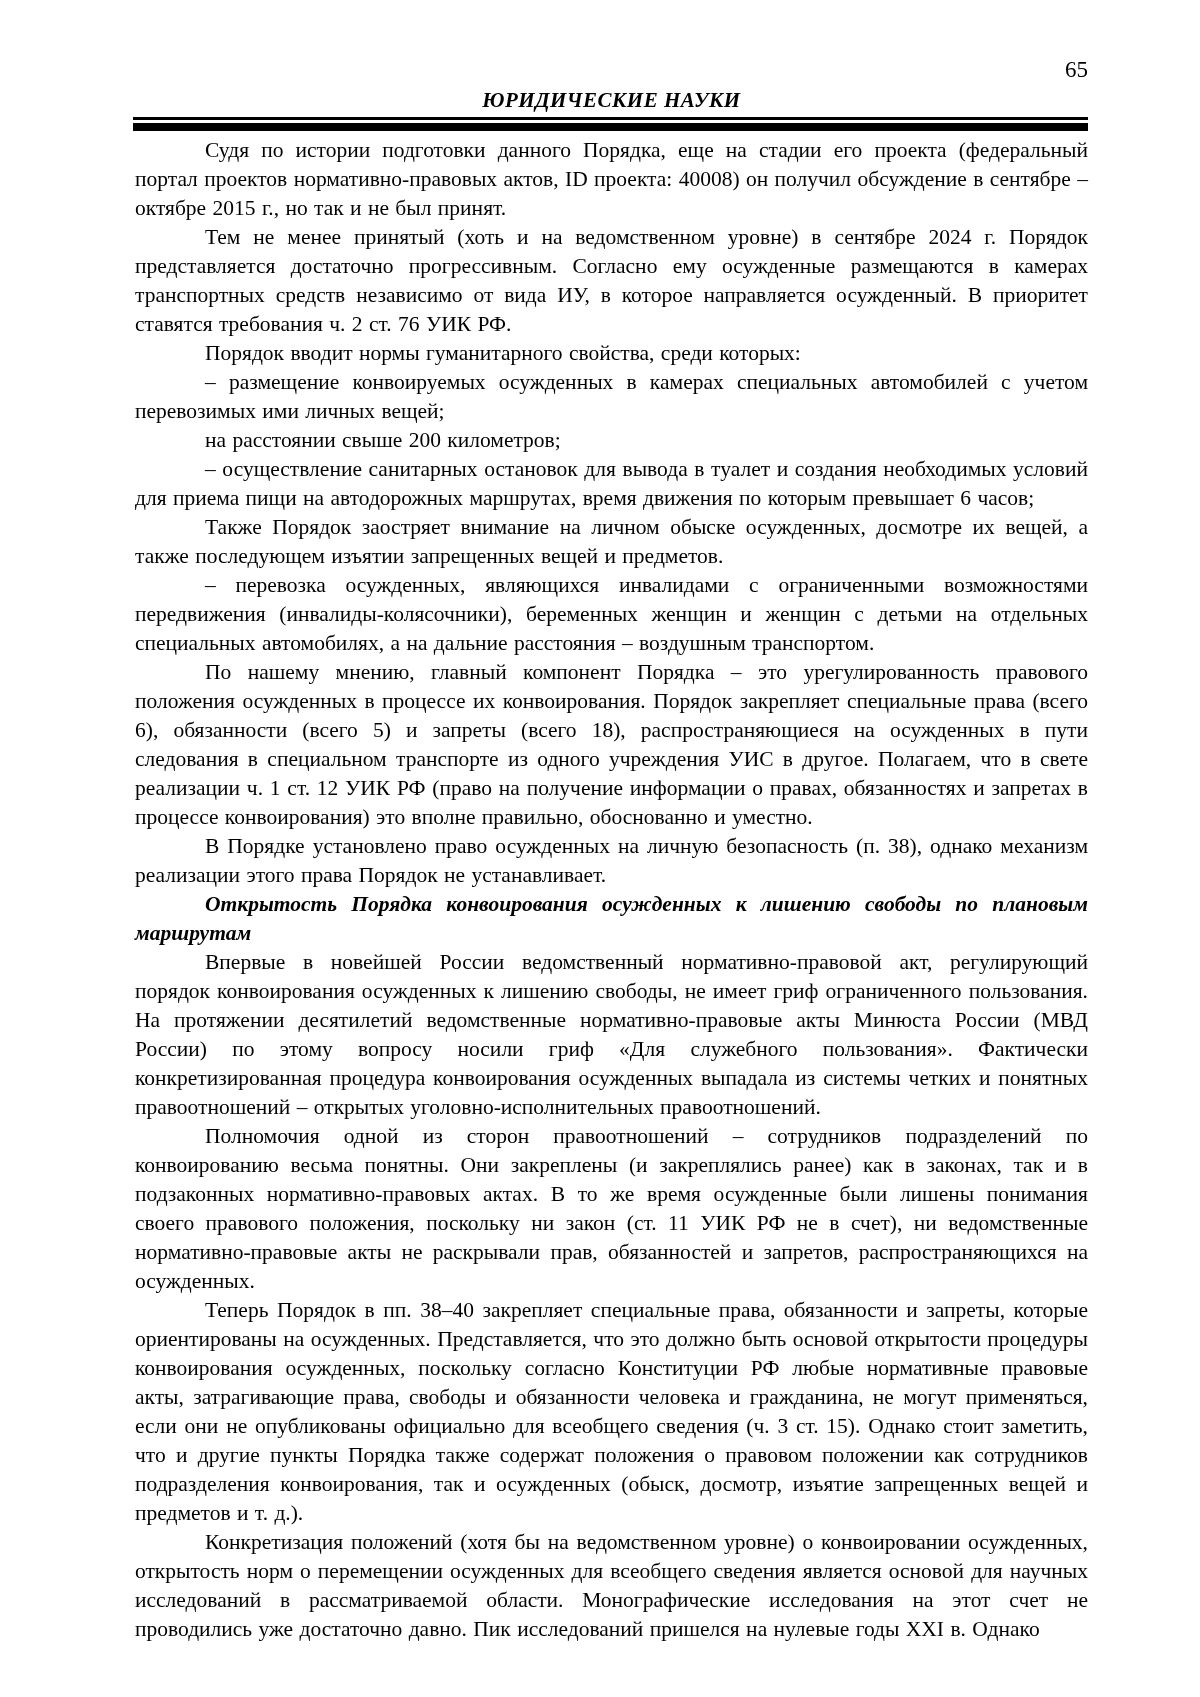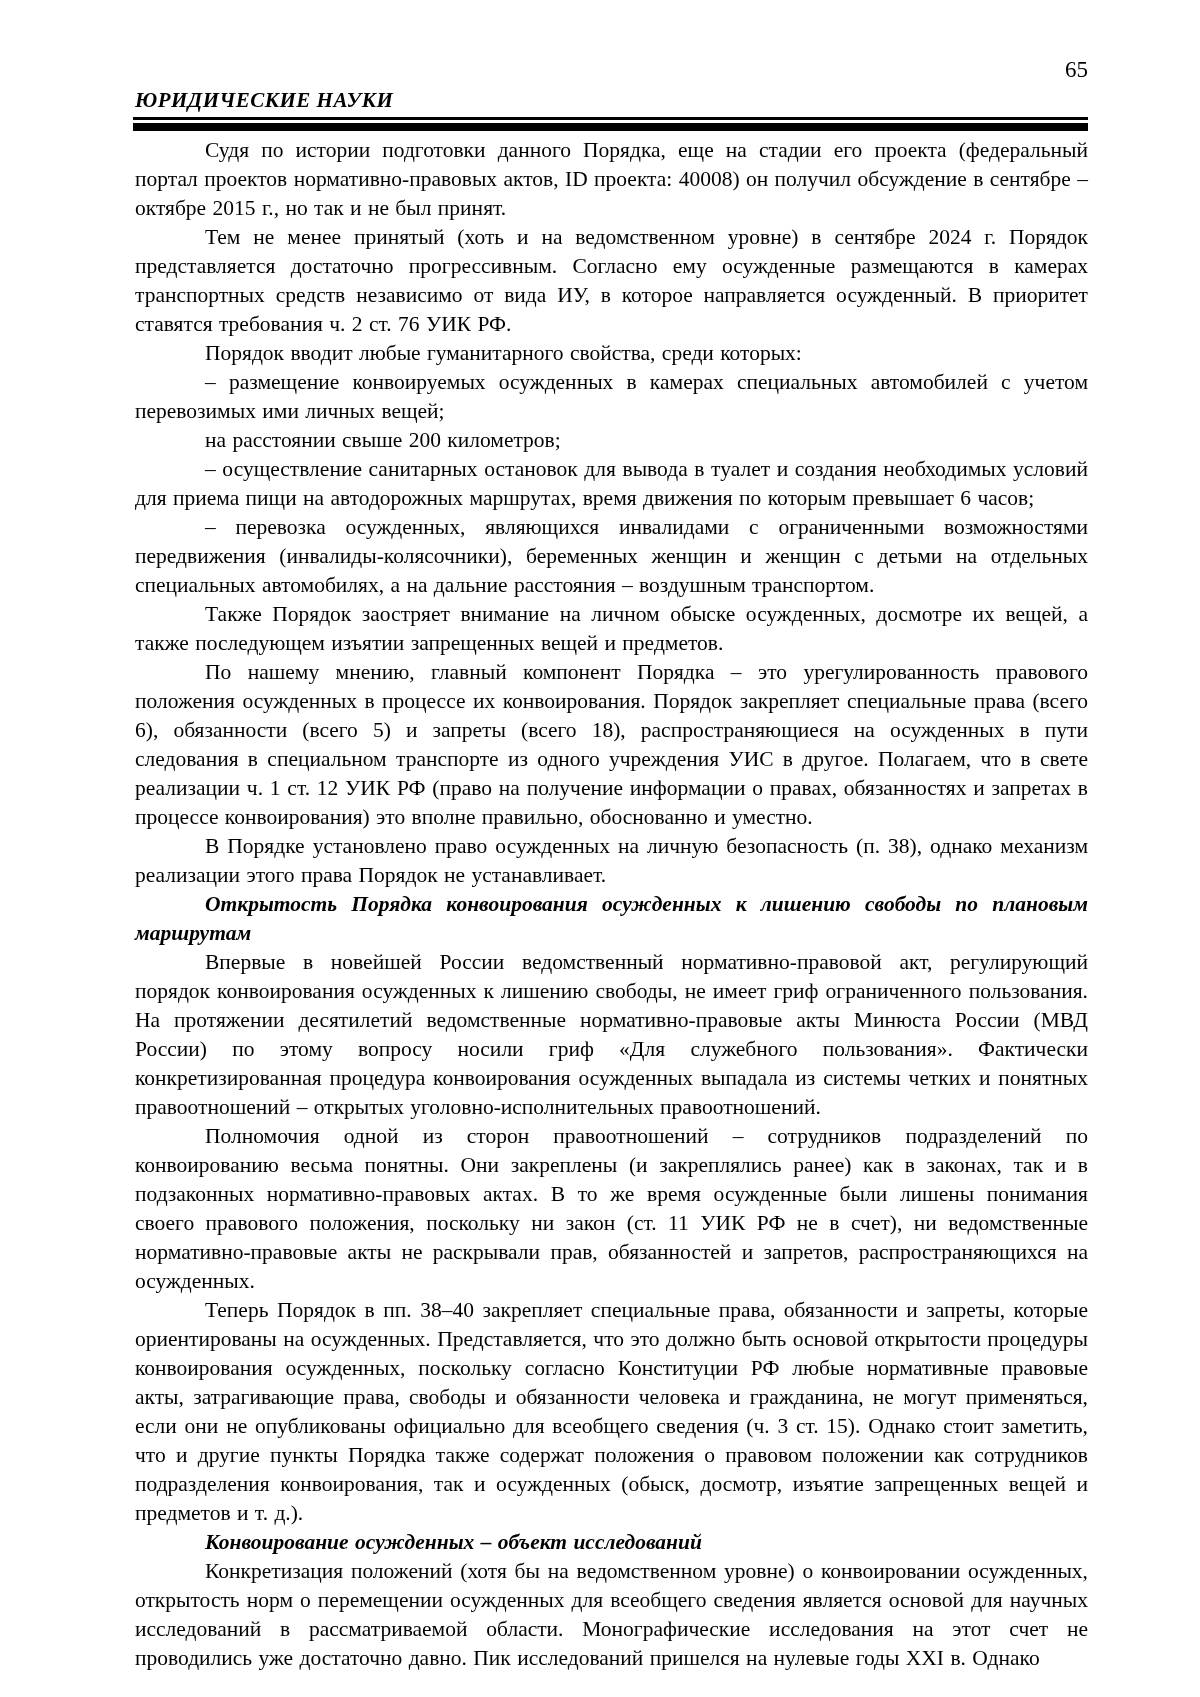--- a/index.html
+++ b/index.html
@@ -23,21 +23,21 @@
     top: 58px;
     right: 112px;
     font-size: 23px;
     line-height: 1;
   }
   .section-header {
     position: absolute;
     top: 88px;
     left: 135px;
     width: 953px;
-    text-align: left;
+    text-align: center;
     font-size: 21px;
     font-weight: bold;
     font-style: italic;
     letter-spacing: 0.5px;
     white-space: nowrap;
   }
   .double-rule {
     position: absolute;
     top: 117px;
     left: 133px;
@@ -77,29 +77,28 @@
 
   <div class="section-header">ЮРИДИЧЕСКИЕ НАУКИ</div>
 
   <div class="double-rule">
     <div class="thick"></div>
   </div>
 
   <div class="content">
     <p class="para">Судя по истории подготовки данного Порядка, еще на стадии его проекта (федеральный портал проектов нормативно-правовых актов, ID проекта: 40008) он получил обсуждение в сентябре – октябре 2015 г., но так и не был принят.</p>
     <p class="para">Тем не менее принятый (хоть и на ведомственном уровне) в сентябре 2024 г. Порядок представляется достаточно прогрессивным. Согласно ему осужденные размещаются в камерах транспортных средств независимо от вида ИУ, в которое направляется осужденный. В приоритет ставятся требования ч. 2 ст. 76 УИК РФ.</p>
-    <p class="para">Порядок вводит любые гуманитарного свойства, среди которых:</p>
+    <p class="para">Порядок вводит нормы гуманитарного свойства, среди которых:</p>
     <p class="para">– размещение конвоируемых осужденных в камерах специальных автомобилей с учетом перевозимых ими личных вещей;</p>
     <p class="para">на расстоянии свыше 200 километров;</p>
     <p class="para">– осуществление санитарных остановок для вывода в туалет и создания необходимых условий для приема пищи на автодорожных маршрутах, время движения по которым превышает 6 часов;</p>
+    <p class="para">Также Порядок заостряет внимание на личном обыске осужденных, досмотре их вещей, а также последующем изъятии запрещенных вещей и предметов.</p>
     <p class="para">– перевозка осужденных, являющихся инвалидами с ограниченными возможностями передвижения (инвалиды-колясочники), беременных женщин и женщин с детьми на отдельных специальных автомобилях, а на дальние расстояния – воздушным транспортом.</p>
-    <p class="para">Также Порядок заостряет внимание на личном обыске осужденных, досмотре их вещей, а также последующем изъятии запрещенных вещей и предметов.</p>
     <p class="para">По нашему мнению, главный компонент Порядка – это урегулированность правового положения осужденных в процессе их конвоирования. Порядок закрепляет специальные права (всего 6), обязанности (всего 5) и запреты (всего 18), распространяющиеся на осужденных в пути следования в специальном транспорте из одного учреждения УИС в другое. Полагаем, что в свете реализации ч. 1 ст. 12 УИК РФ (право на получение информации о правах, обязанностях и запретах в процессе конвоирования) это вполне правильно, обоснованно и уместно.</p>
     <p class="para">В Порядке установлено право осужденных на личную безопасность (п. 38), однако механизм реализации этого права Порядок не устанавливает.</p>
     <p class="para heading-italic">Открытость Порядка конвоирования осужденных к лишению свободы по плановым маршрутам</p>
     <p class="para">Впервые в новейшей России ведомственный нормативно-правовой акт, регулирующий порядок конвоирования осужденных к лишению свободы, не имеет гриф ограниченного пользования. На протяжении десятилетий ведомственные нормативно-правовые акты Минюста России (МВД России) по этому вопросу носили гриф «Для служебного пользования». Фактически конкретизированная процедура конвоирования осужденных выпадала из системы четких и понятных правоотношений – открытых уголовно-исполнительных правоотношений.</p>
     <p class="para">Полномочия одной из сторон правоотношений – сотрудников подразделений по конвоированию весьма понятны. Они закреплены (и закреплялись ранее) как в законах, так и в подзаконных нормативно-правовых актах. В то же время осужденные были лишены понимания своего правового положения, поскольку ни закон (ст. 11 УИК РФ не в счет), ни ведомственные нормативно-правовые акты не раскрывали прав, обязанностей и запретов, распространяющихся на осужденных.</p>
     <p class="para">Теперь Порядок в пп. 38–40 закрепляет специальные права, обязанности и запреты, которые ориентированы на осужденных. Представляется, что это должно быть основой открытости процедуры конвоирования осужденных, поскольку согласно Конституции РФ любые нормативные правовые акты, затрагивающие права, свободы и обязанности человека и гражданина, не могут применяться, если они не опубликованы официально для всеобщего сведения (ч. 3 ст. 15). Однако стоит заметить, что и другие пункты Порядка также содержат положения о правовом положении как сотрудников подразделения конвоирования, так и осужденных (обыск, досмотр, изъятие запрещенных вещей и предметов и т. д.).</p>
-    <p class="para heading-italic">Конвоирование осужденных – объект исследований</p>
     <p class="para">Конкретизация положений (хотя бы на ведомственном уровне) о конвоировании осужденных, открытость норм о перемещении осужденных для всеобщего сведения является основой для научных исследований в рассматриваемой области. Монографические исследования на этот счет не проводились уже достаточно давно. Пик исследований пришелся на нулевые годы XXI в. Однако</p>
   </div>
 
 </div>
 
 </body></html>

